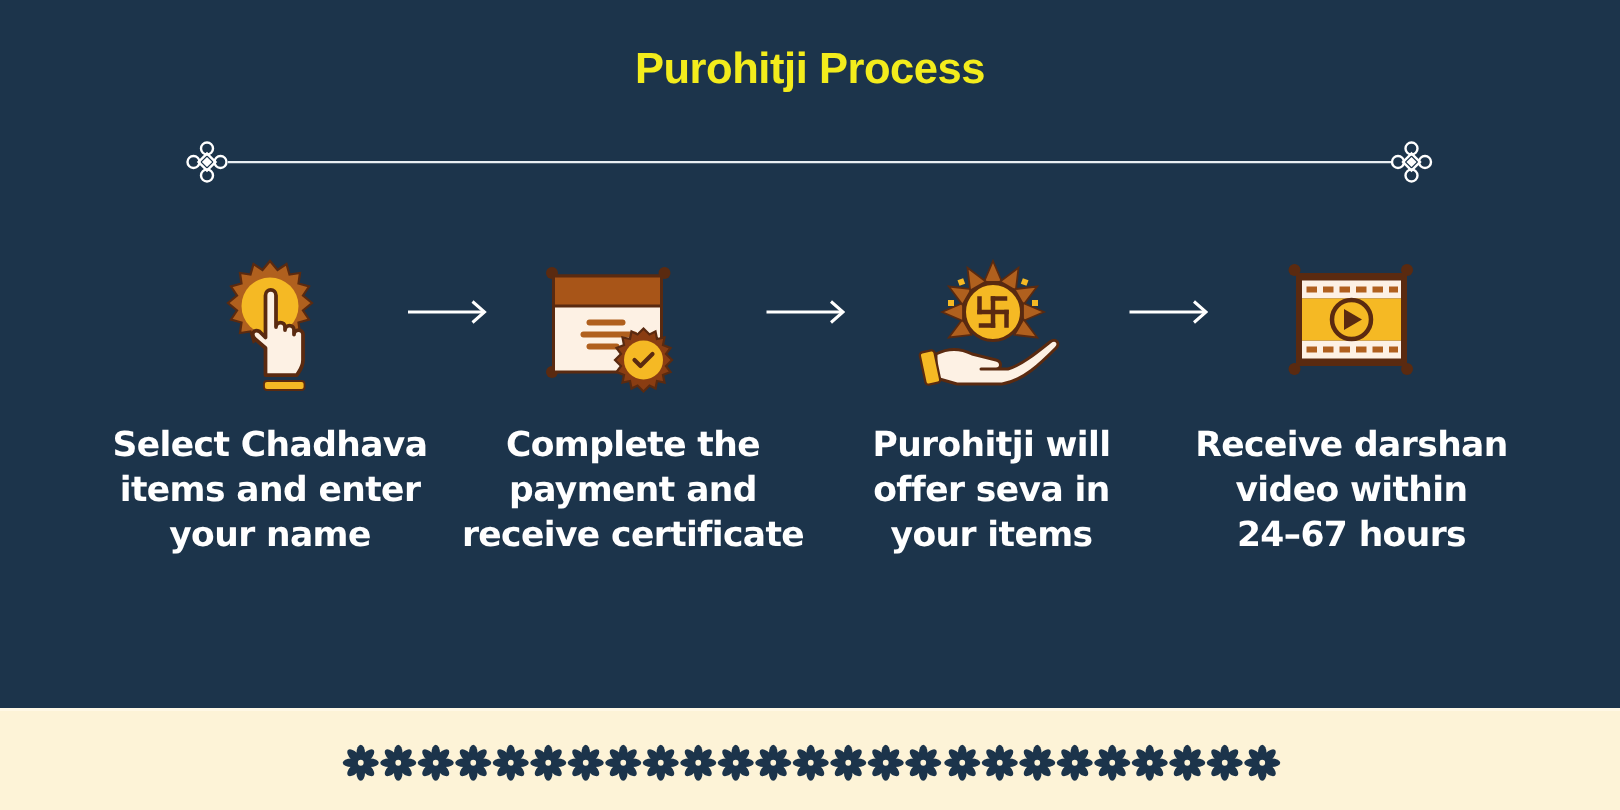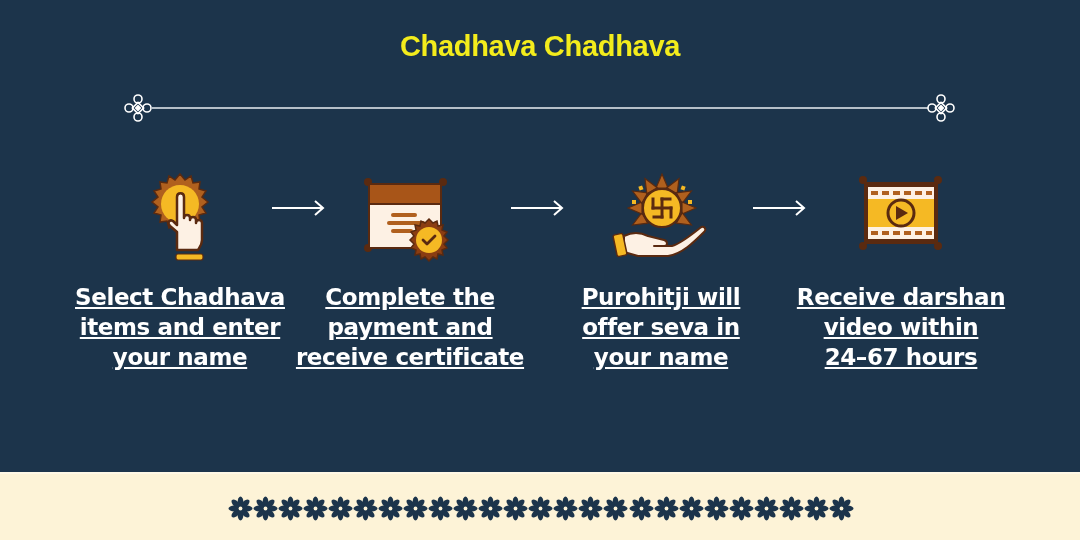--- a/index.html
+++ b/index.html
@@ -26,37 +26,36 @@
     .step-text {
       position: absolute; top: 282px;
       color: #ffffff;
       font-family: "DejaVu Sans", sans-serif;
       font-weight: bold;
       font-size: 23px;
       line-height: 30px;
       text-align: center;
       white-space: pre-line;
       letter-spacing: -0.4px;
-      text-decoration: underline;
     }
     .footer {
       position: absolute; left: 0; right: 0; top: 472px; bottom: 0;
       background: #fdf3d7;
       border-top: 2px solid #fff8e6;
     }
     .flowers {
       position: absolute; left: 228px; top: 20px; width: 626px; height: 28px;
       display: flex; justify-content: space-between; align-items: center;
     }
     .flower { width: 25px; height: 25px; }
   </style>
 </head>
 <body>
 
-<div class="title">Chadhava Chadhava</div>
+<div class="title">Purohitji Process</div>
 
 <svg class="divider" viewBox="0 0 840 32">
   <line x1="32" y1="16" x2="808" y2="16" stroke="#e8eef2" stroke-width="1.5"></line>
   <g transform="translate(18,16)" fill="none" stroke="#ffffff" stroke-width="1.6">
     <circle cx="0" cy="-9" r="4"></circle>
     <circle cx="0" cy="9" r="4"></circle>
     <circle cx="-9" cy="0" r="4"></circle>
     <circle cx="9" cy="0" r="4"></circle>
     <rect x="-4" y="-4" width="8" height="8" transform="rotate(45)"></rect>
     <rect x="-1.6" y="-1.6" width="3.2" height="3.2" transform="rotate(45)" fill="#ffffff"></rect>
@@ -167,26 +166,26 @@
     <rect x="65" y="61" width="7" height="4"></rect>
       <rect x="76" y="61" width="6" height="4"></rect>
   </g>
   <circle cx="51" cy="43" r="13" fill="none" stroke="#5a2a10" stroke-width="3"></circle>
   <polygon points="46,36 58,43 46,50" fill="#5a2a10"></polygon>
 </svg>
 
 <div class="step-text" style="left:60px; width:240px;">Select Chadhava
 items and enter
 your name</div>
-<div class="step-text" style="left:285px; width:250px;">Complete the
+<div class="step-text" style="left:297px; width:250px;">Complete the
 payment and
 receive certificate</div>
 <div class="step-text" style="left:541px; width:240px;">Purohitji will
 offer seva in
-your name</div>
+your items</div>
 <div class="step-text" style="left:781px; width:240px;">Receive darshan
 video within
 24–67 hours</div>
 
 <div class="footer">
   <div class="flowers" id="flowers">
       <svg viewBox="-13 -13 26 26" class="flower">
         <g fill="#1c344b">
           <ellipse cx="0" cy="-6.5" rx="3" ry="6" transform="rotate(0)"></ellipse>
           <ellipse cx="0" cy="-6.5" rx="3" ry="6" transform="rotate(45)"></ellipse>

